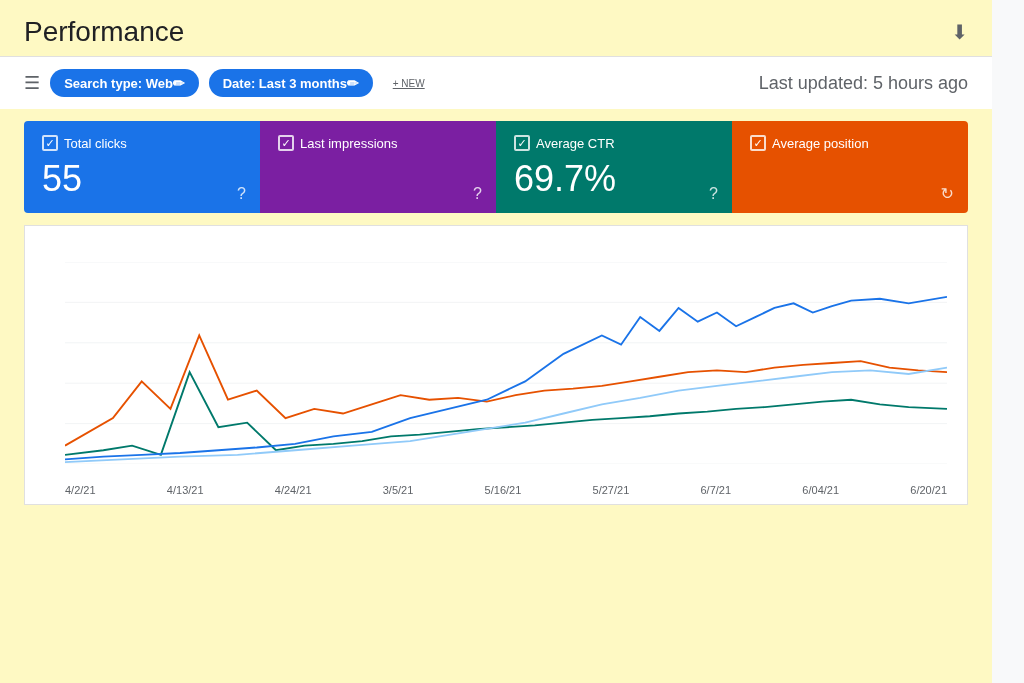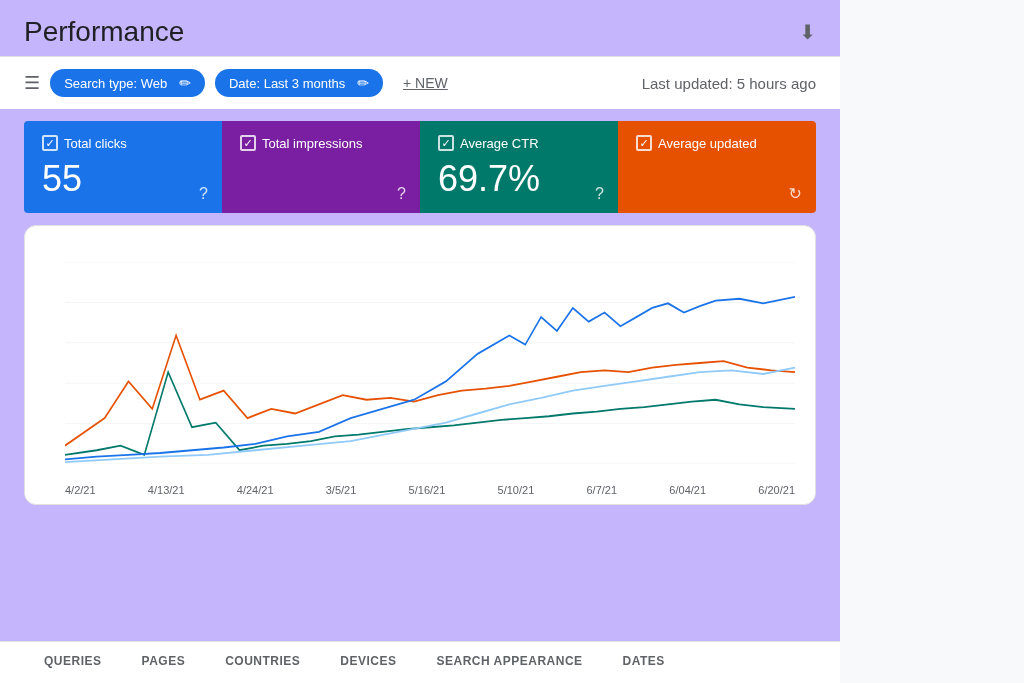--- a/index.html
+++ b/index.html
@@ -4,23 +4,23 @@
   <style>
     * { box-sizing: border-box; margin: 0; padding: 0; }
     body {
       font-family: 'Google Sans', Arial, sans-serif;
       background: #f8f9fa;
       color: #202124;
       font-size: 14px;
       overflow: hidden;
     }
     .page-wrapper {
-      width: 840px;
+      width: 992px;
       height: 683px;
-      background: #c4b5fd;
+      background: #fef9c3;
       position: relative;
       overflow: hidden;
     }
     
     .header {
       padding: 16px 24px 8px 24px;
       display: flex;
       align-items: center;
       justify-content: space-between;
       border-bottom: 1px solid #e0e0e0;
@@ -49,49 +49,49 @@
       background: #fff;
     }
     .filter-icon {
       color: #5f6368;
       font-size: 18px;
       cursor: pointer;
     }
     .filter-chip {
       display: flex;
       align-items: center;
-      gap: 12px;
+      gap: 0;
       background: #1a73e8;
       color: #fff;
       border-radius: 20px;
       padding: 6px 14px;
       font-size: 13px;
-      font-weight: 400;
+      font-weight: 700;
       cursor: pointer;
     }
     .filter-chip .edit-icon {
       font-size: 14px;
     }
     .new-btn {
       display: flex;
       align-items: center;
       gap: 4px;
       background: none;
       border: none;
       color: #5f6368;
-      font-size: 14px;
+      font-size: 10px;
       cursor: pointer;
       padding: 6px 10px;
       border-radius: 4px;
       text-decoration: underline;
     }
     .toolbar-spacer { flex: 1; }
     .last-updated {
       color: #5f6368;
-      font-size: 15px;
+      font-size: 18px;
       text-align: right;
     }
     
     .metrics-row {
       display: flex;
       gap: 0;
       margin: 12px 24px;
       border-radius: 4px;
       overflow: hidden;
     }
@@ -136,21 +136,21 @@
       bottom: 10px;
       right: 14px;
       font-size: 16px;
       opacity: 0.8;
     }
     
     .chart-area {
       margin: 4px 24px 8px 24px;
       background: #fff;
       border: 1px solid #e0e0e0;
-      border-radius: 12px;
+      border-radius: 0;
       padding: 36px 20px 40px 40px;
       height: 280px;
       position: relative;
     }
     .chart-svg {
       width: 100%;
       height: 100%;
     }
     .x-labels {
       position: absolute;
@@ -217,36 +217,36 @@
       <div class="metric-header">
         <div class="metric-checkbox">✓</div>
         <span>Total clicks</span>
       </div>
       <div class="metric-value">55</div>
       <div class="metric-footer">?</div>
     </div>
     <div class="metric-card purple">
       <div class="metric-header">
         <div class="metric-checkbox">✓</div>
-        <span>Total impressions</span>
+        <span>Last impressions</span>
       </div>
       <div class="metric-footer">?</div>
     </div>
     <div class="metric-card teal">
       <div class="metric-header">
         <div class="metric-checkbox">✓</div>
         <span>Average CTR</span>
       </div>
       <div class="metric-value">69.7%</div>
       <div class="metric-footer">?</div>
     </div>
     <div class="metric-card orange">
       <div class="metric-header">
         <div class="metric-checkbox">✓</div>
-        <span>Average updated</span>
+        <span>Average position</span>
       </div>
       <div class="metric-footer">↻</div>
     </div>
   </div>
 
   <div class="chart-area">
     <svg class="chart-svg" viewBox="0 0 920 220" preserveAspectRatio="none">
 
       <g class="y-grid">
         <line x1="0" y1="0" x2="920" y2="0" stroke="#e8eaed" stroke-width="1"></line>
@@ -264,28 +264,20 @@
       <polyline fill="none" stroke="#1a73e8" stroke-width="2" points="0,215 40,212 80,210 120,208 160,205 200,202 240,198 280,190 320,185 360,170 400,160 440,150 480,130 520,100 560,80 580,90 600,60 620,75 640,50 660,65 680,55 700,70 720,60 740,50 760,45 780,55 800,48 820,42 850,40 880,45 920,38"></polyline>
 
       <polyline fill="none" stroke="#90caf9" stroke-width="2" points="0,218 60,215 120,212 180,210 240,205 300,200 360,195 420,185 480,175 520,165 560,155 600,148 640,140 680,135 720,130 760,125 800,120 840,118 880,122 920,115"></polyline>
     </svg>
     <div class="x-labels">
       <span>4/2/21</span>
       <span>4/13/21</span>
       <span>4/24/21</span>
       <span>3/5/21</span>
       <span>5/16/21</span>
-      <span>5/10/21</span>
+      <span>5/27/21</span>
       <span>6/7/21</span>
       <span>6/04/21</span>
       <span>6/20/21</span>
     </div>
   </div>
 
-  <div class="bottom-tabs">
-    <div class="bottom-tab">QUERIES</div>
-    <div class="bottom-tab">PAGES</div>
-    <div class="bottom-tab">COUNTRIES</div>
-    <div class="bottom-tab">DEVICES</div>
-    <div class="bottom-tab">SEARCH APPEARANCE</div>
-    <div class="bottom-tab">DATES</div>
-  </div>
 </div>
 
 </body></html>

